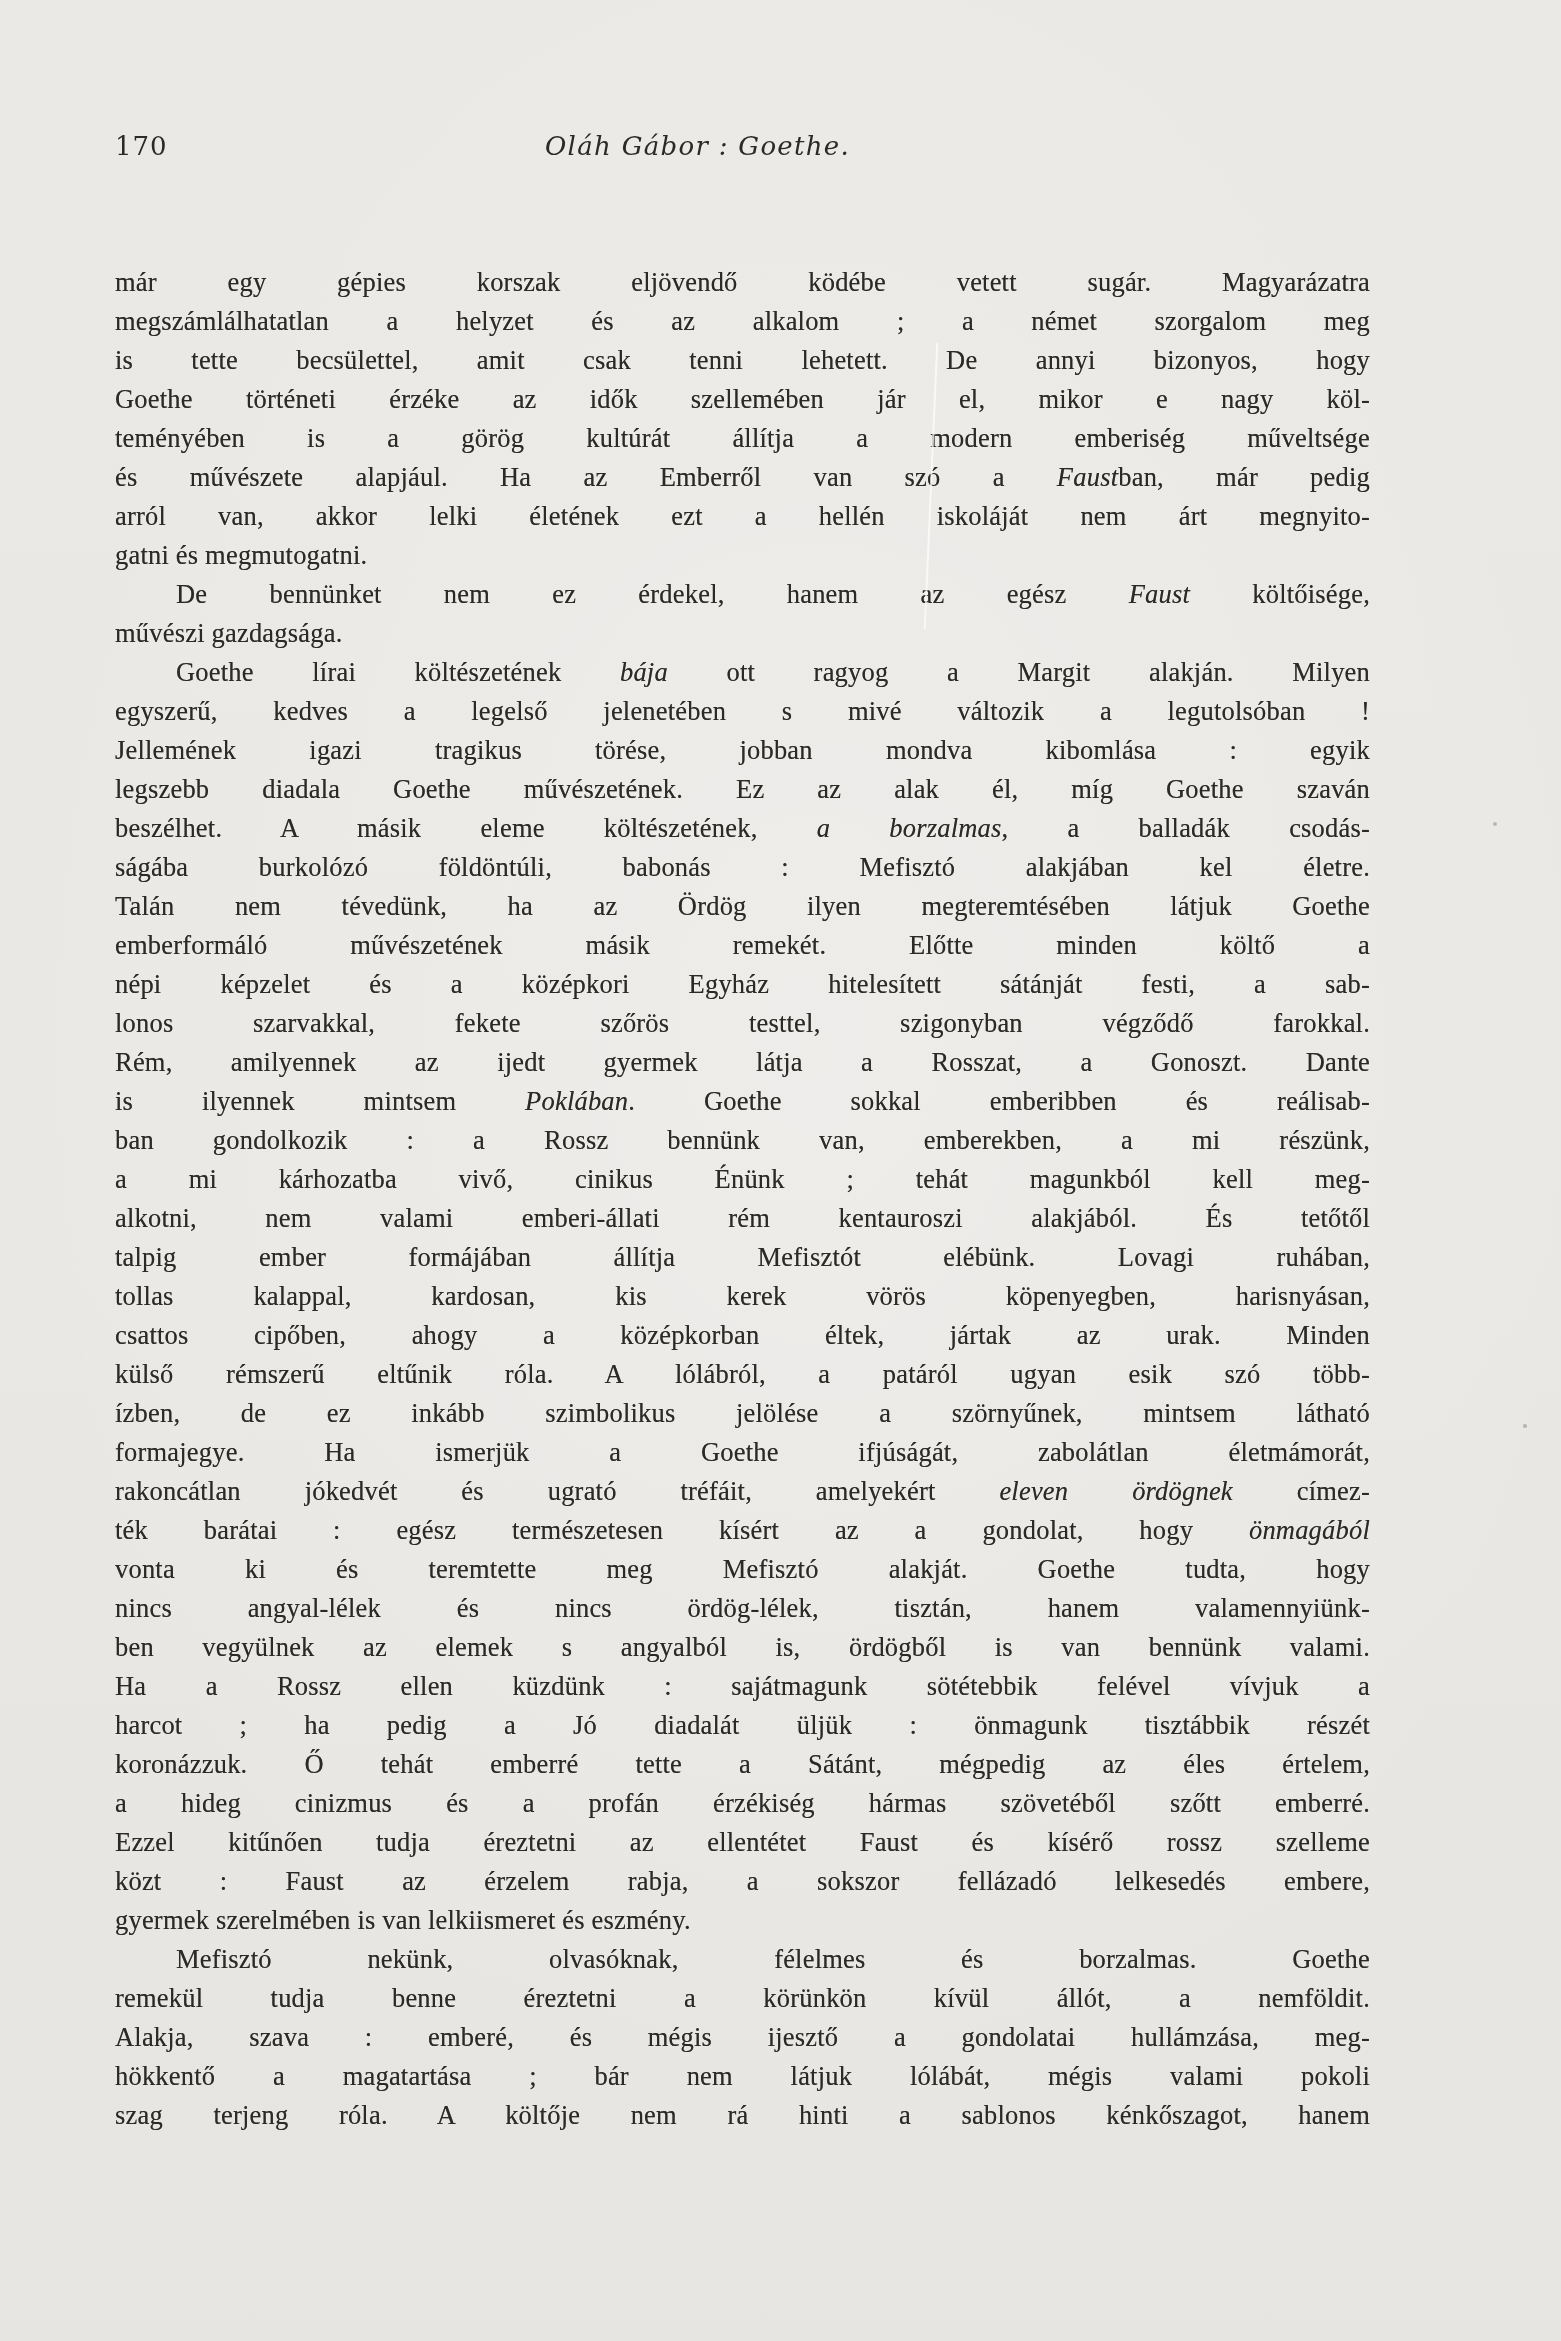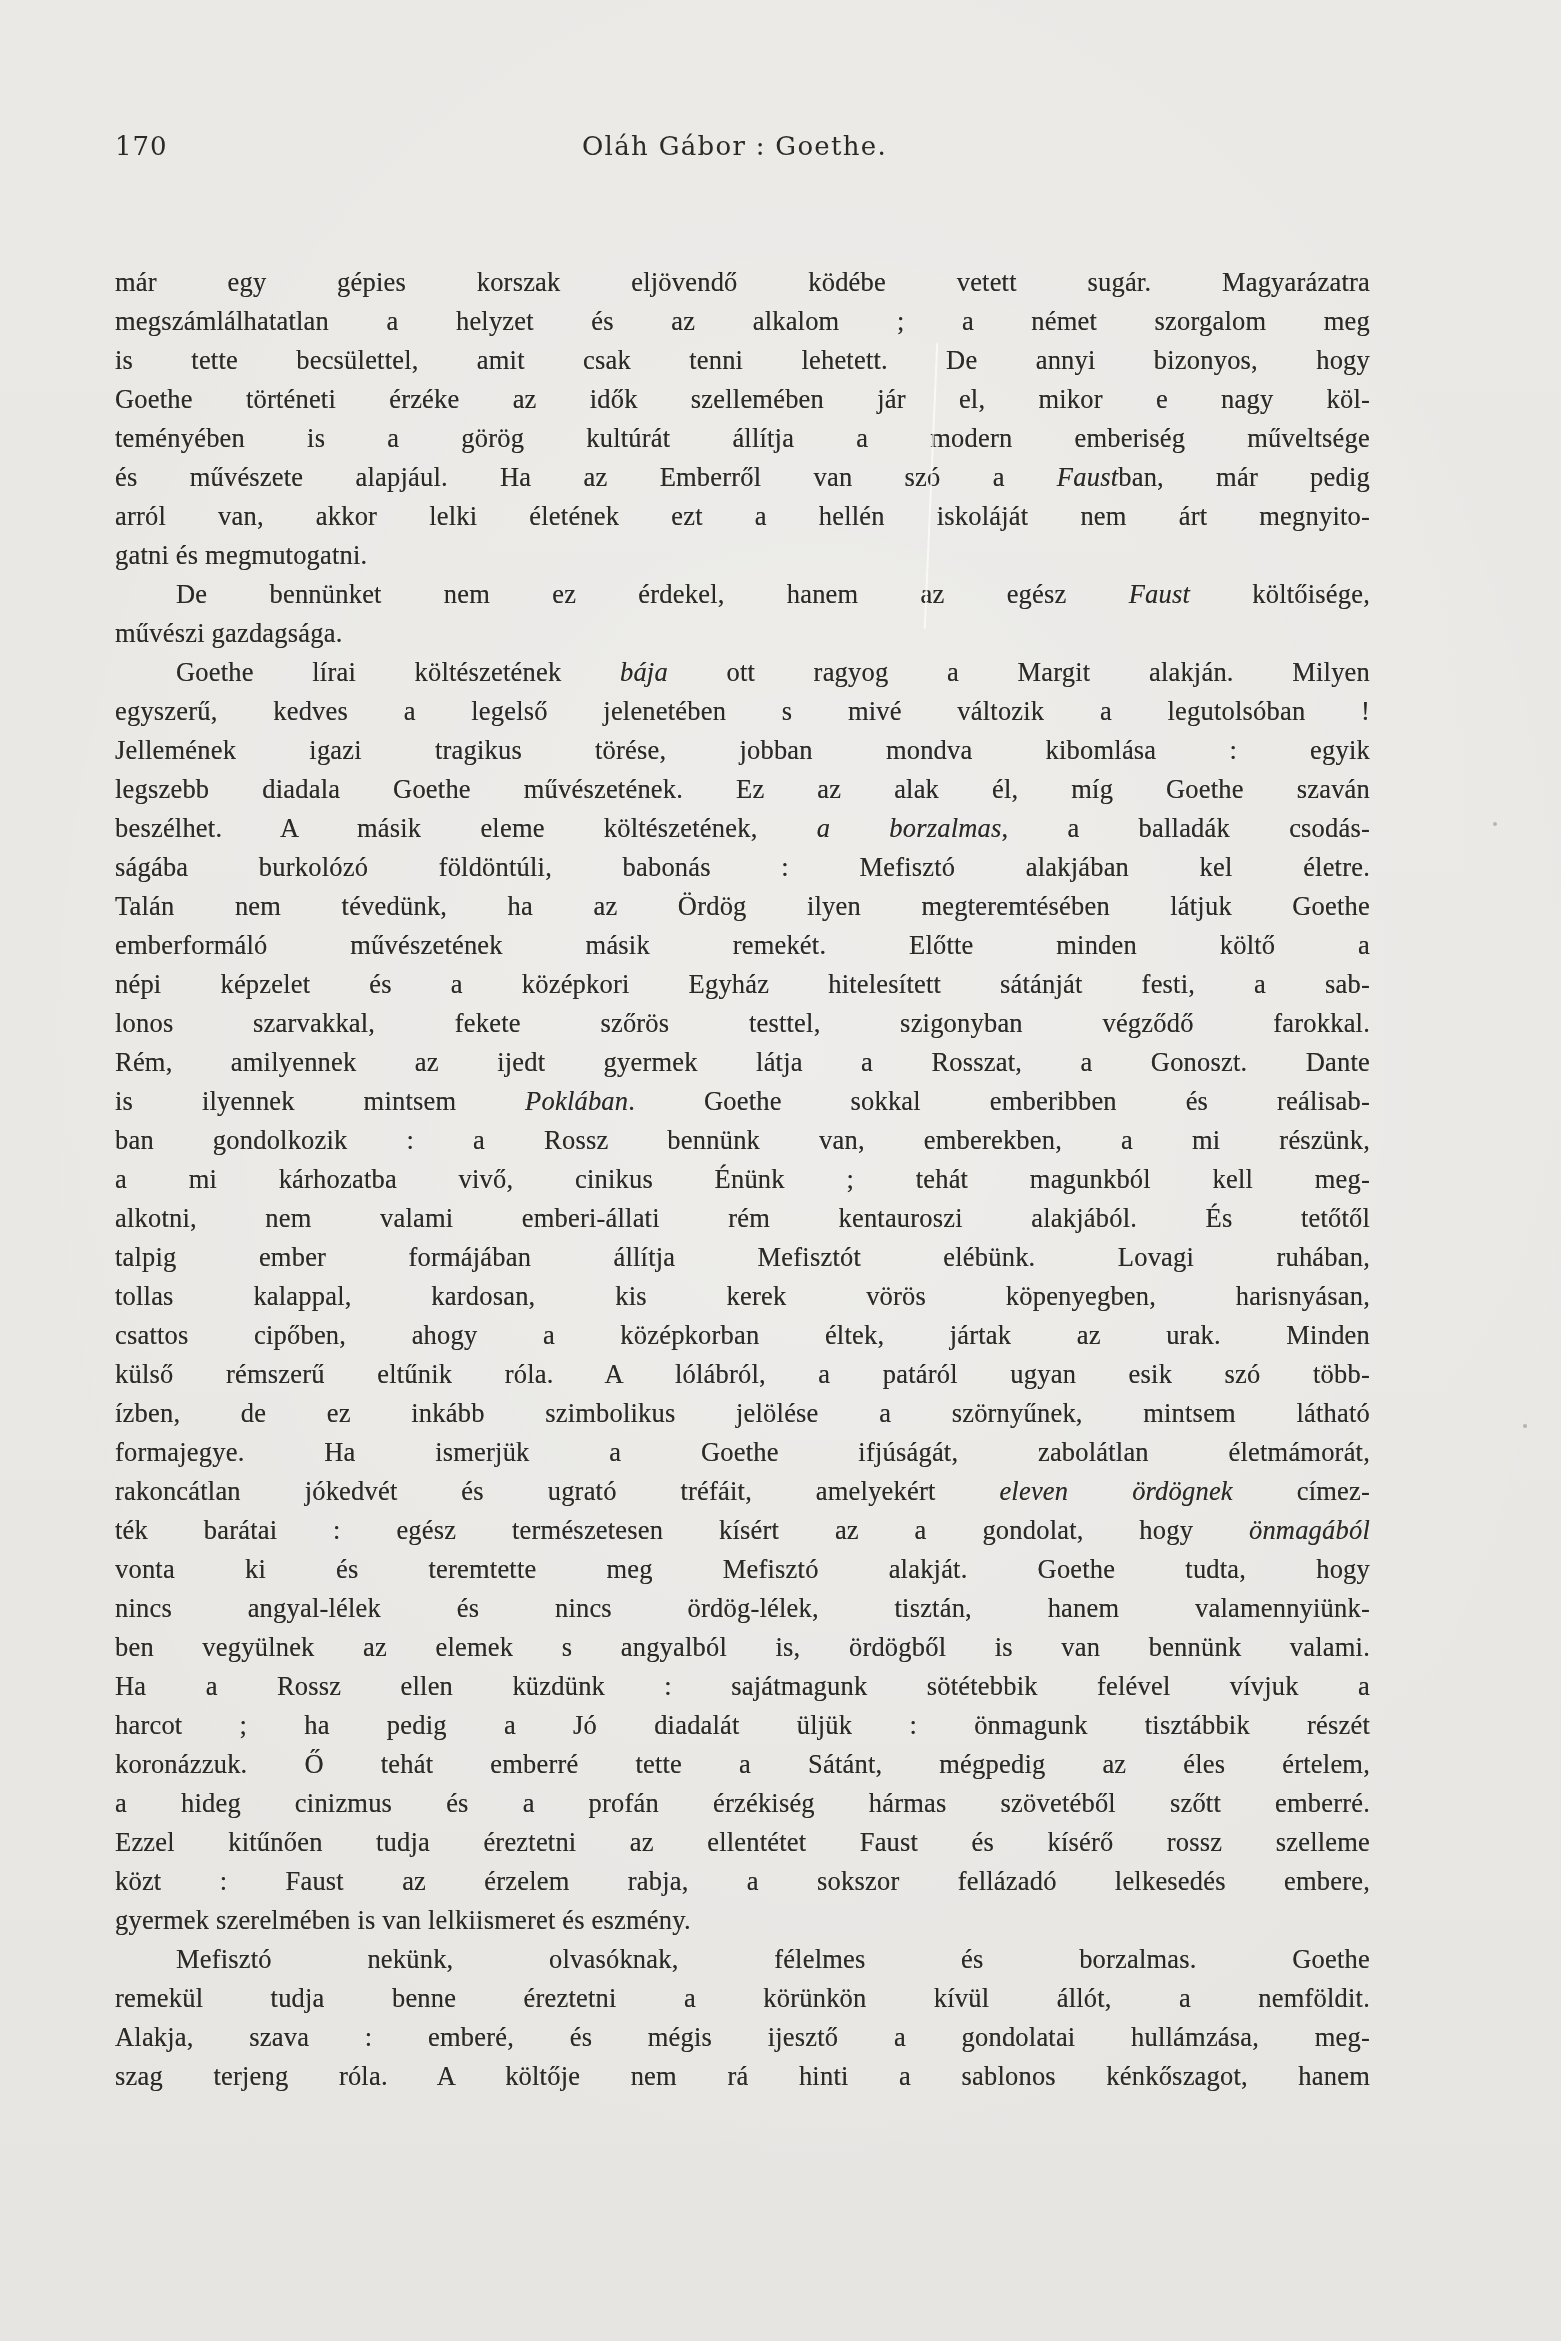--- a/index.html
+++ b/index.html
@@ -15,22 +15,22 @@
   }
   .running-head{
     position:absolute;top:125px;left:0;width:1561px;height:42px;
     font-size:26px;line-height:42px;
   }
   .page-number{
     position:absolute;left:115px;top:0;
     letter-spacing:0.9px;
   }
   .head-title{
-    position:absolute;left:582px;top:0;
-    letter-spacing:1.3px;
+    position:absolute;left:545px;top:0;
+    font-style:italic;letter-spacing:1.3px;
   }
   .body-text{
     position:absolute;left:115px;top:263px;width:1255px;
   }
   .line{
     height:39px;line-height:39px;
     font-size:26.5px;
     text-align:justify;
     text-align-last:justify;
     white-space:nowrap0; 
@@ -103,20 +103,21 @@
       <div class="line"><span>Ha a Rossz ellen küzdünk : sajátmagunk sötétebbik felével vívjuk a</span></div>
       <div class="line"><span>harcot ; ha pedig a Jó diadalát üljük : önmagunk tisztábbik részét</span></div>
       <div class="line"><span>koronázzuk. Ő tehát emberré tette a Sátánt, mégpedig az éles értelem,</span></div>
       <div class="line"><span>a hideg cinizmus és a profán érzékiség hármas szövetéből szőtt emberré.</span></div>
       <div class="line"><span>Ezzel kitűnően tudja éreztetni az ellentétet Faust és kísérő rossz szelleme</span></div>
       <div class="line"><span>közt : Faust az érzelem rabja, a sokszor fellázadó lelkesedés embere,</span></div>
       <div class="line pend"><span>gyermek szerelmében is van lelkiismeret és eszmény.</span></div>
       <div class="line indent"><span>Mefisztó nekünk, olvasóknak, félelmes és borzalmas. Goethe</span></div>
       <div class="line"><span>remekül tudja benne éreztetni a körünkön kívül állót, a nemföldit.</span></div>
       <div class="line"><span>Alakja, szava : emberé, és mégis ijesztő a gondolatai hullámzása, meg-</span></div>
+      <div class="line"><span>hökkentő a magatartása ; bár nem látjuk lólábát, mégis valami pokoli</span></div>
       <div class="line"><span>szag terjeng róla. A költője nem rá hinti a sablonos kénkőszagot, hanem</span></div>
     </div>
 
   <div class="scratch"></div>
   <div class="speck s1"></div>
   <div class="speck s2"></div>
 
 </div>
 
 

